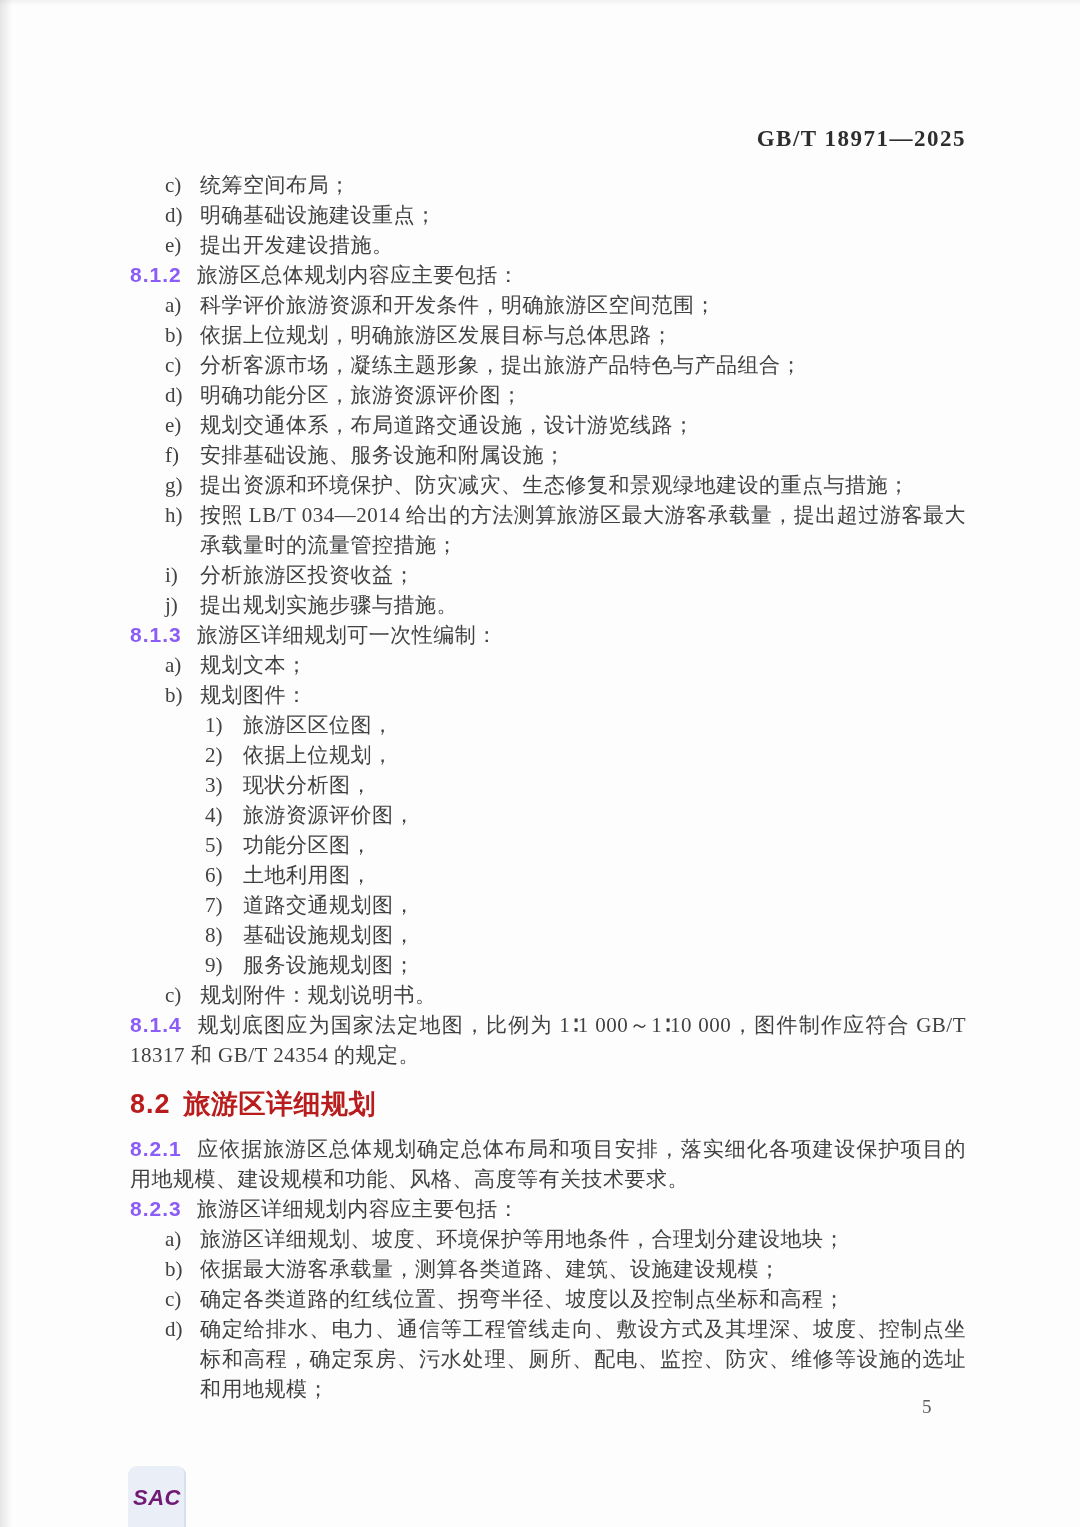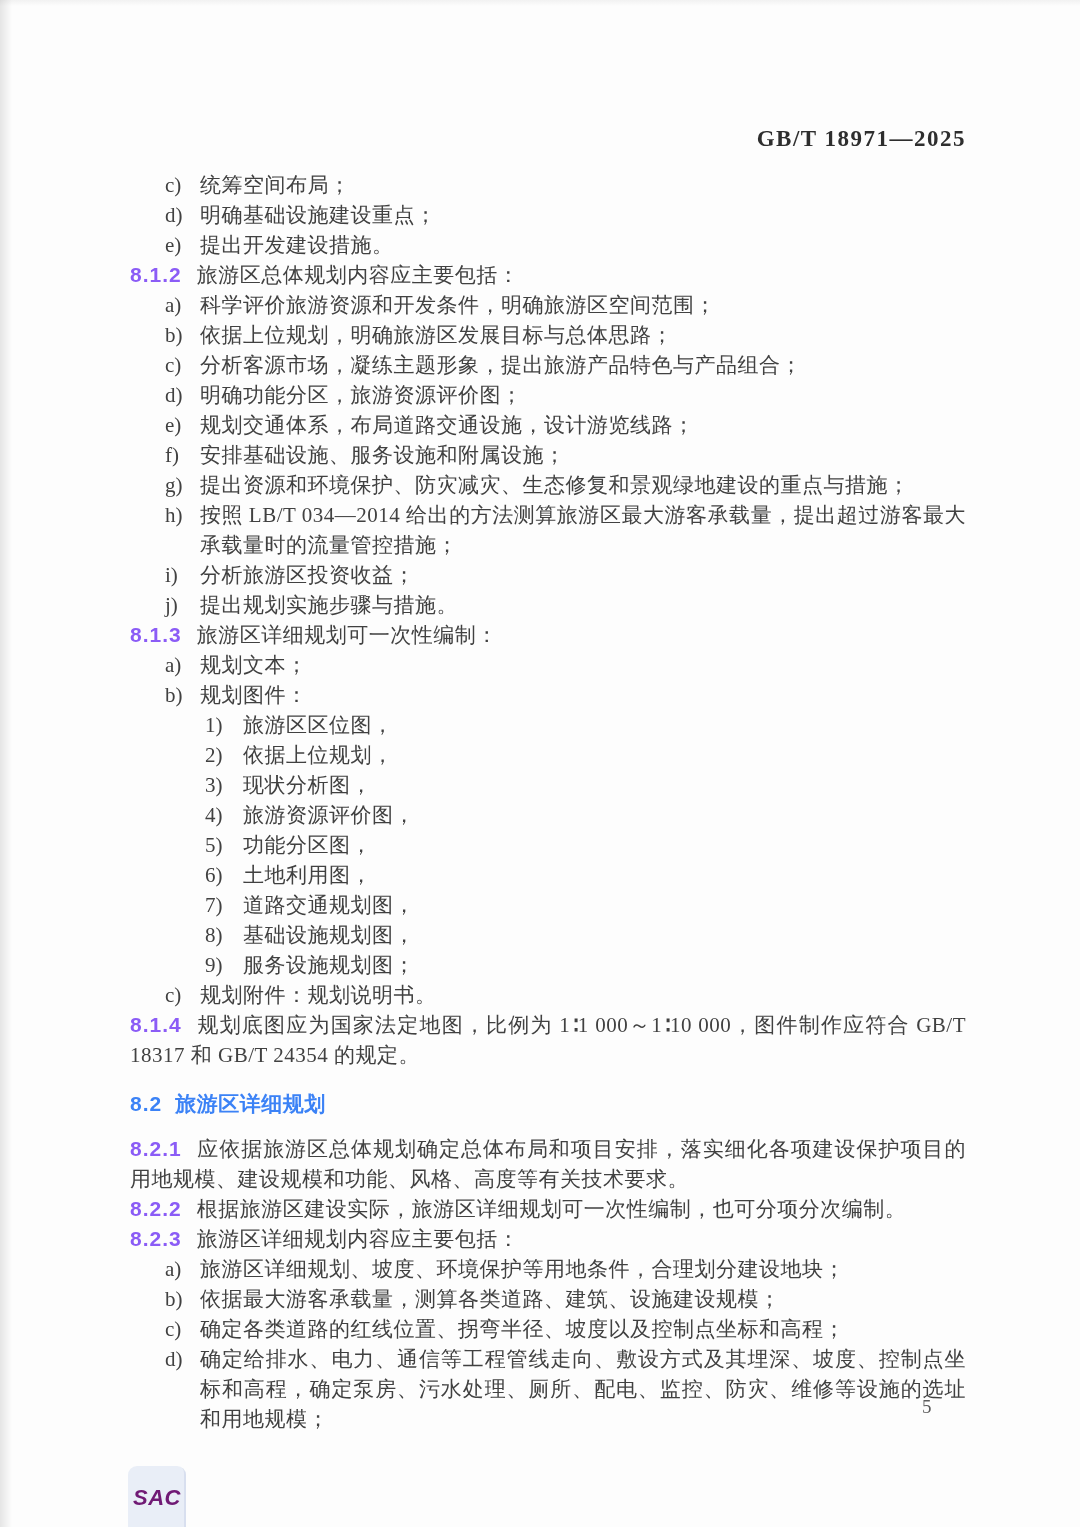--- a/index.html
+++ b/index.html
@@ -77,22 +77,22 @@
     font-family: "Liberation Sans", "DejaVu Sans", sans-serif;
     font-weight: bold;
     margin-right: 15px;
     letter-spacing: 1px;
     color: #8b5cf6;
   }
   
   .heading {
     font-family: "Liberation Sans", "DejaVu Sans", sans-serif;
     font-weight: bold;
-    font-size: 21px;
-    color: #3b82f6;
+    font-size: 27px;
+    color: #b91c1c;
     margin-top: 19px;
     margin-bottom: 15px;
   }
   .heading > .marker {
     margin-right: 13px;
     letter-spacing: 1px;
   }
   .page-number {
     position: absolute;
     left: 922px;
@@ -156,21 +156,20 @@
     <div class="block sub"><span class="marker">4)</span><span class="text">旅游资源评价图，</span></div>
     <div class="block sub"><span class="marker">5)</span><span class="text">功能分区图，</span></div>
     <div class="block sub"><span class="marker">6)</span><span class="text">土地利用图，</span></div>
     <div class="block sub"><span class="marker">7)</span><span class="text">道路交通规划图，</span></div>
     <div class="block sub"><span class="marker">8)</span><span class="text">基础设施规划图，</span></div>
     <div class="block sub"><span class="marker">9)</span><span class="text">服务设施规划图；</span></div>
     <div class="block li"><span class="marker">c)</span><span class="text">规划附件：规划说明书。</span></div>
     <div class="block clause"><span class="marker">8.1.4</span><span class="text">规划底图应为国家法定地图，比例为 1∶1 000～1∶10 000，图件制作应符合 GB/T 18317 和 GB/T 24354 的规定。</span></div>
     <div class="block heading"><span class="marker">8.2</span><span class="text">旅游区详细规划</span></div>
     <div class="block clause"><span class="marker">8.2.1</span><span class="text">应依据旅游区总体规划确定总体布局和项目安排，落实细化各项建设保护项目的用地规模、建设规模和功能、风格、高度等有关技术要求。</span></div>
-    <div class="block clause"><span class="marker">8.2.2</span><span class="text">根据旅游区建设实际，旅游区详细规划可一次性编制，也可分项分次编制。</span></div>
     <div class="block clause"><span class="marker">8.2.3</span><span class="text">旅游区详细规划内容应主要包括：</span></div>
     <div class="block li"><span class="marker">a)</span><span class="text">旅游区详细规划、坡度、环境保护等用地条件，合理划分建设地块；</span></div>
     <div class="block li"><span class="marker">b)</span><span class="text">依据最大游客承载量，测算各类道路、建筑、设施建设规模；</span></div>
     <div class="block li"><span class="marker">c)</span><span class="text">确定各类道路的红线位置、拐弯半径、坡度以及控制点坐标和高程；</span></div>
     <div class="block li"><span class="marker">d)</span><span class="text">确定给排水、电力、通信等工程管线走向、敷设方式及其埋深、坡度、控制点坐标和高程，确定泵房、污水处理、厕所、配电、监控、防灾、维修等设施的选址和用地规模；</span></div>
   </main>
 
 <div class="page-number">5</div>
 
 <div class="watermark">

